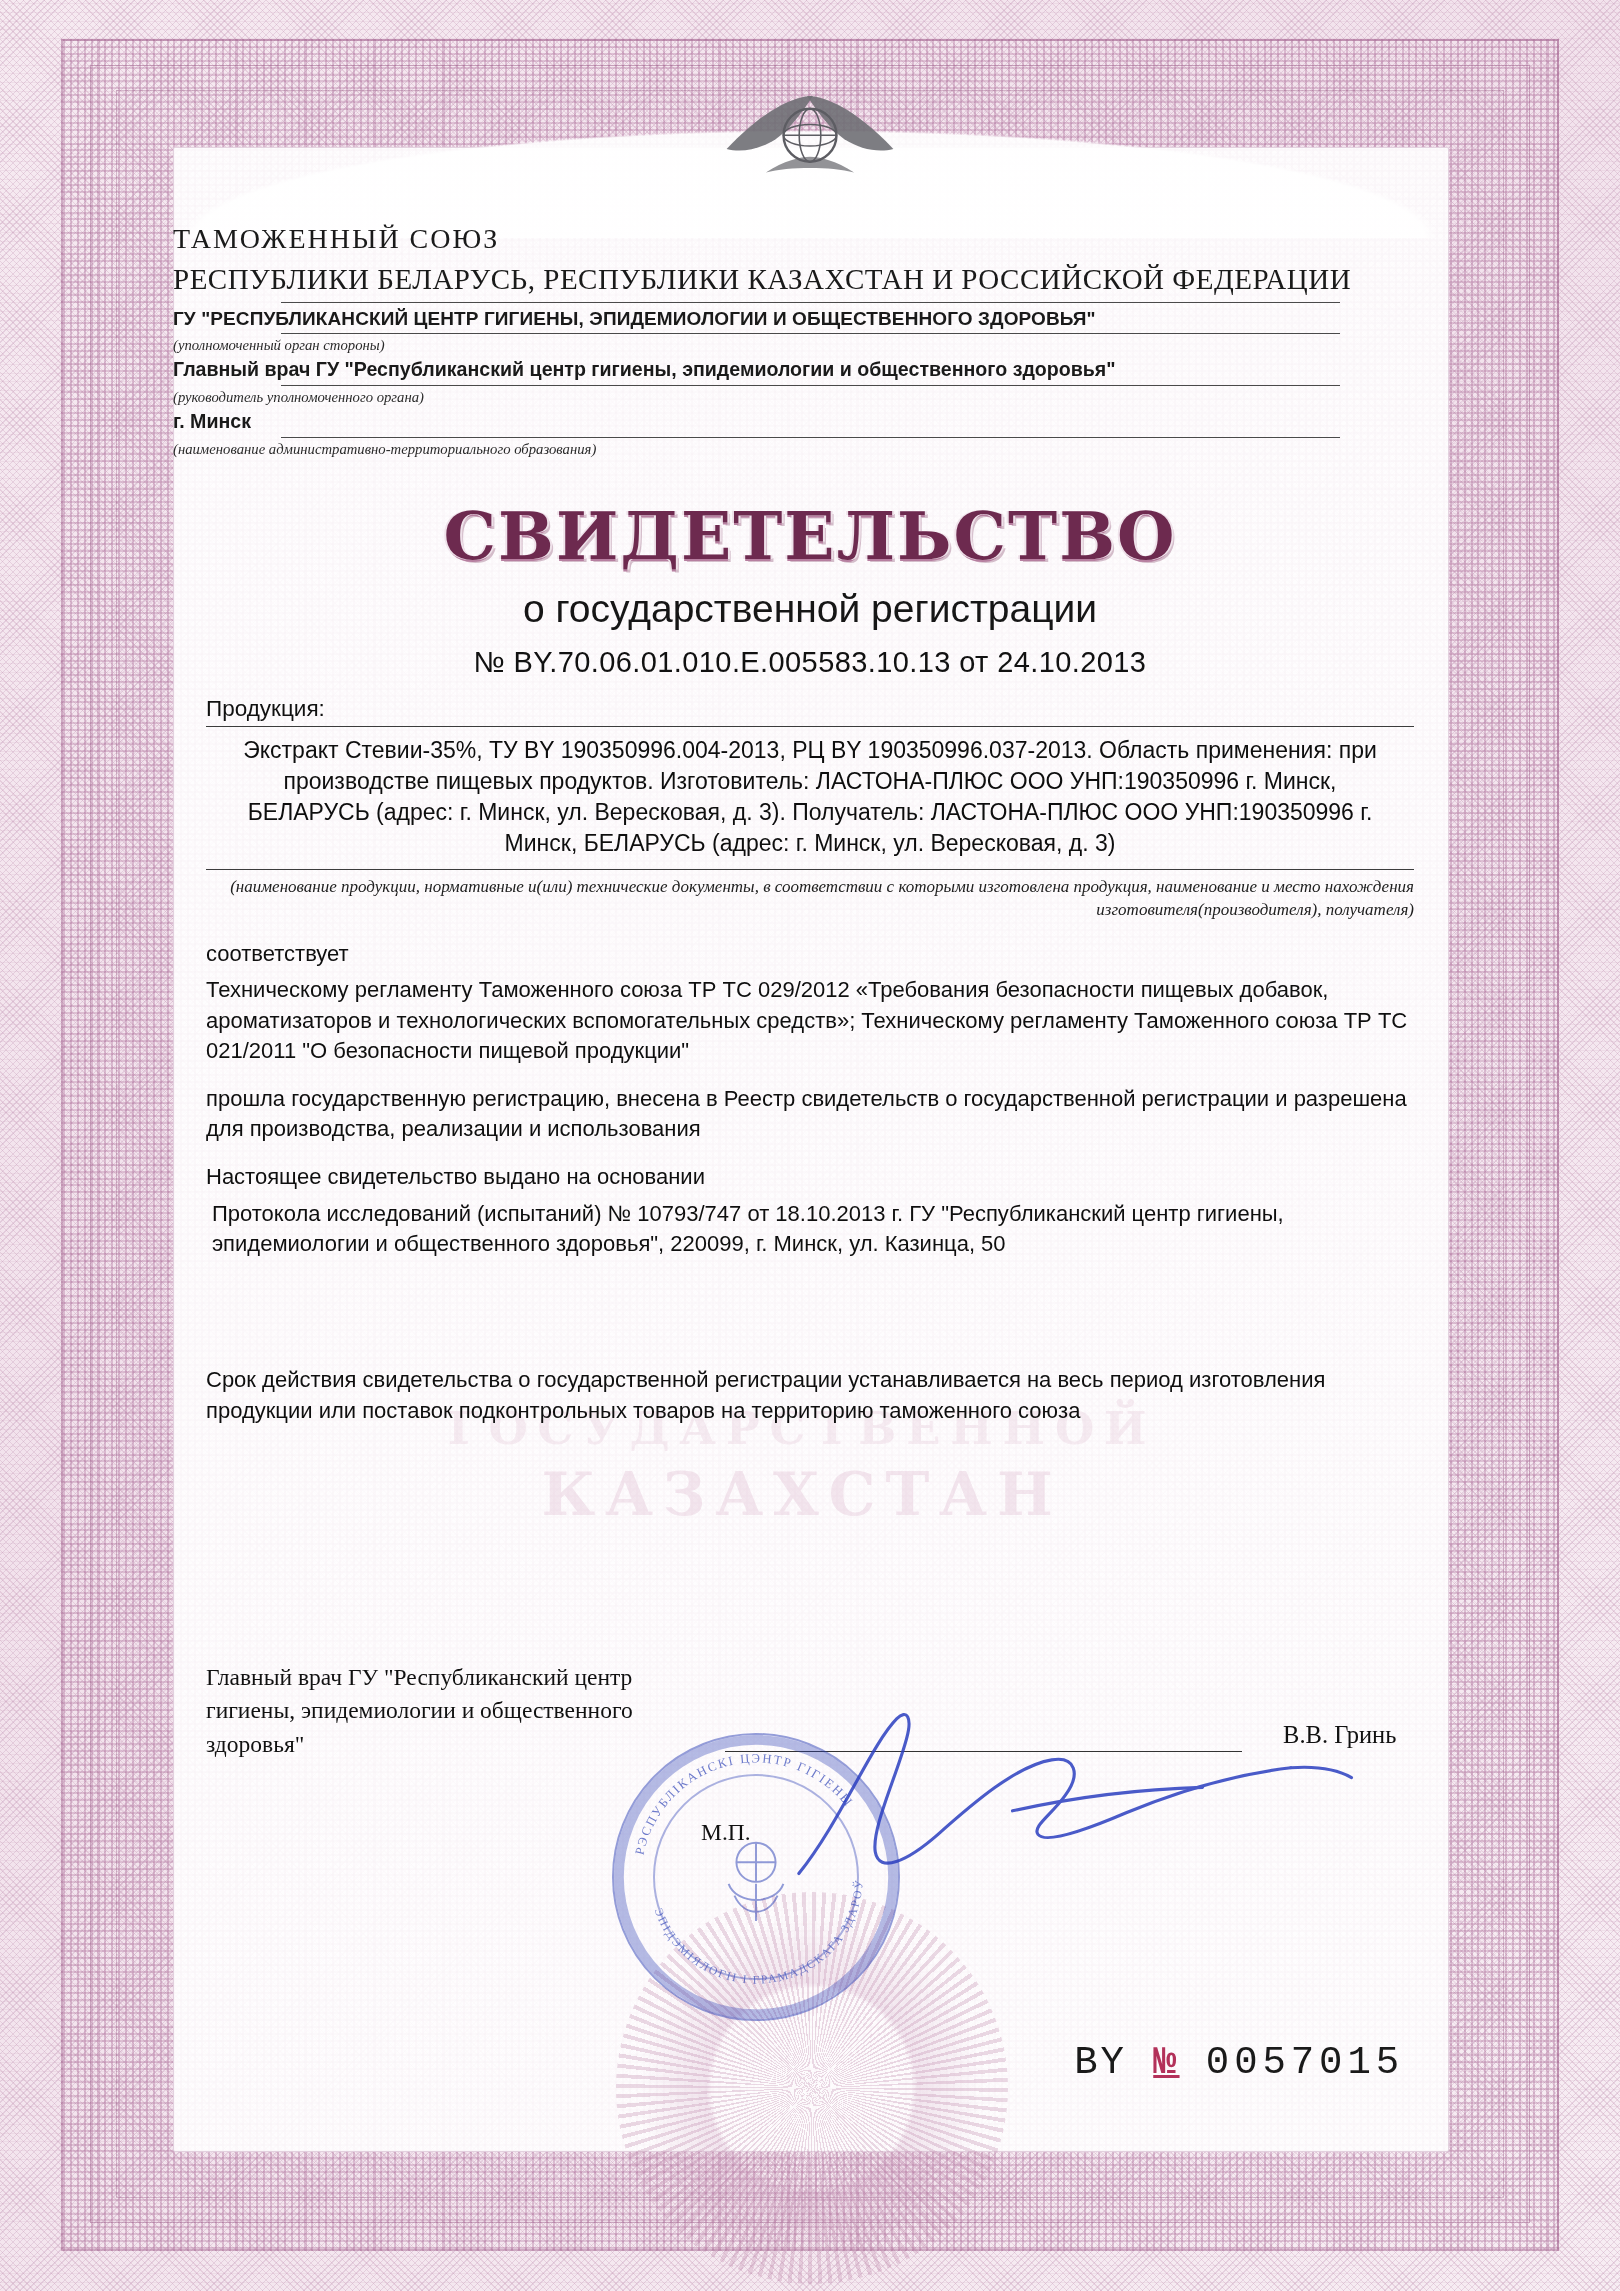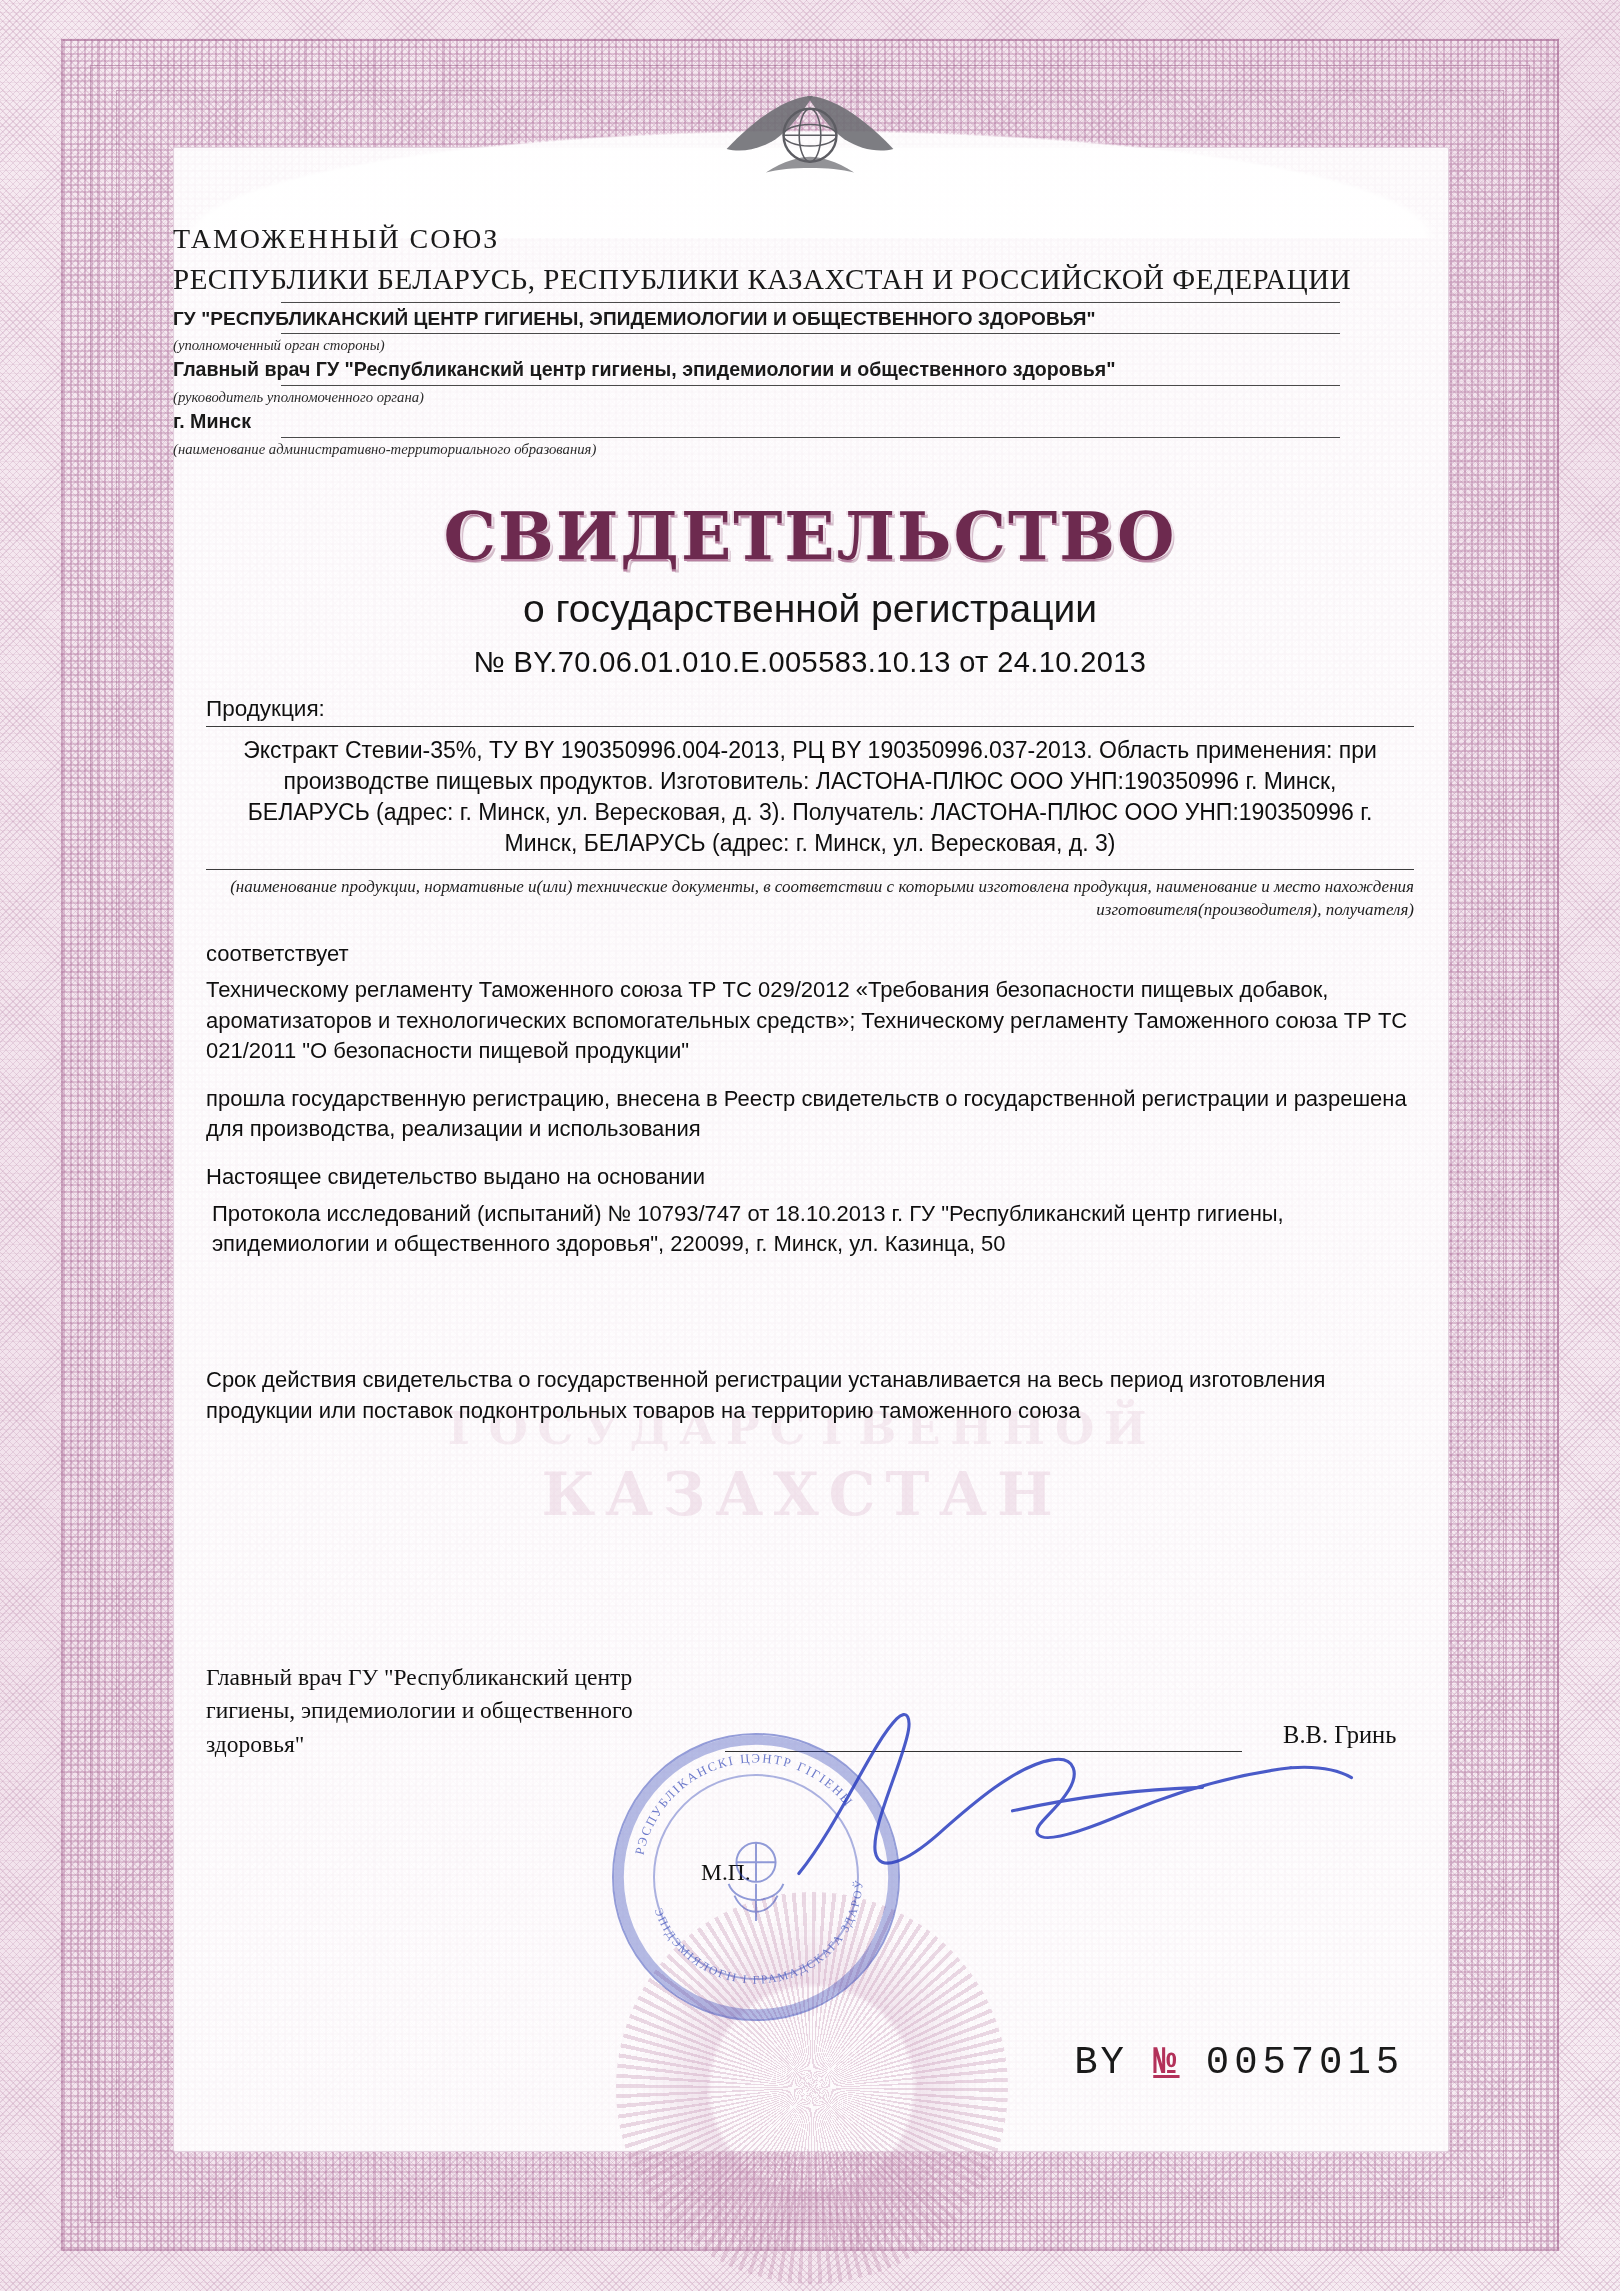--- a/index.html
+++ b/index.html
@@ -259,21 +259,20 @@
     height: 1px;
     background: #333;
   }
   .mp {
     position: absolute;
     left: 495px;
     top: 155px;
     font-size: 23.5px;
     font-family: "Liberation Serif", serif;
     color: #111;
-    margin-top: 40px;
   }
 
   
   .seal {
     position: absolute;
     left: 439px;
     top: 1586px;
     width: 284px;
     height: 284px;
     border-radius: 50%;

